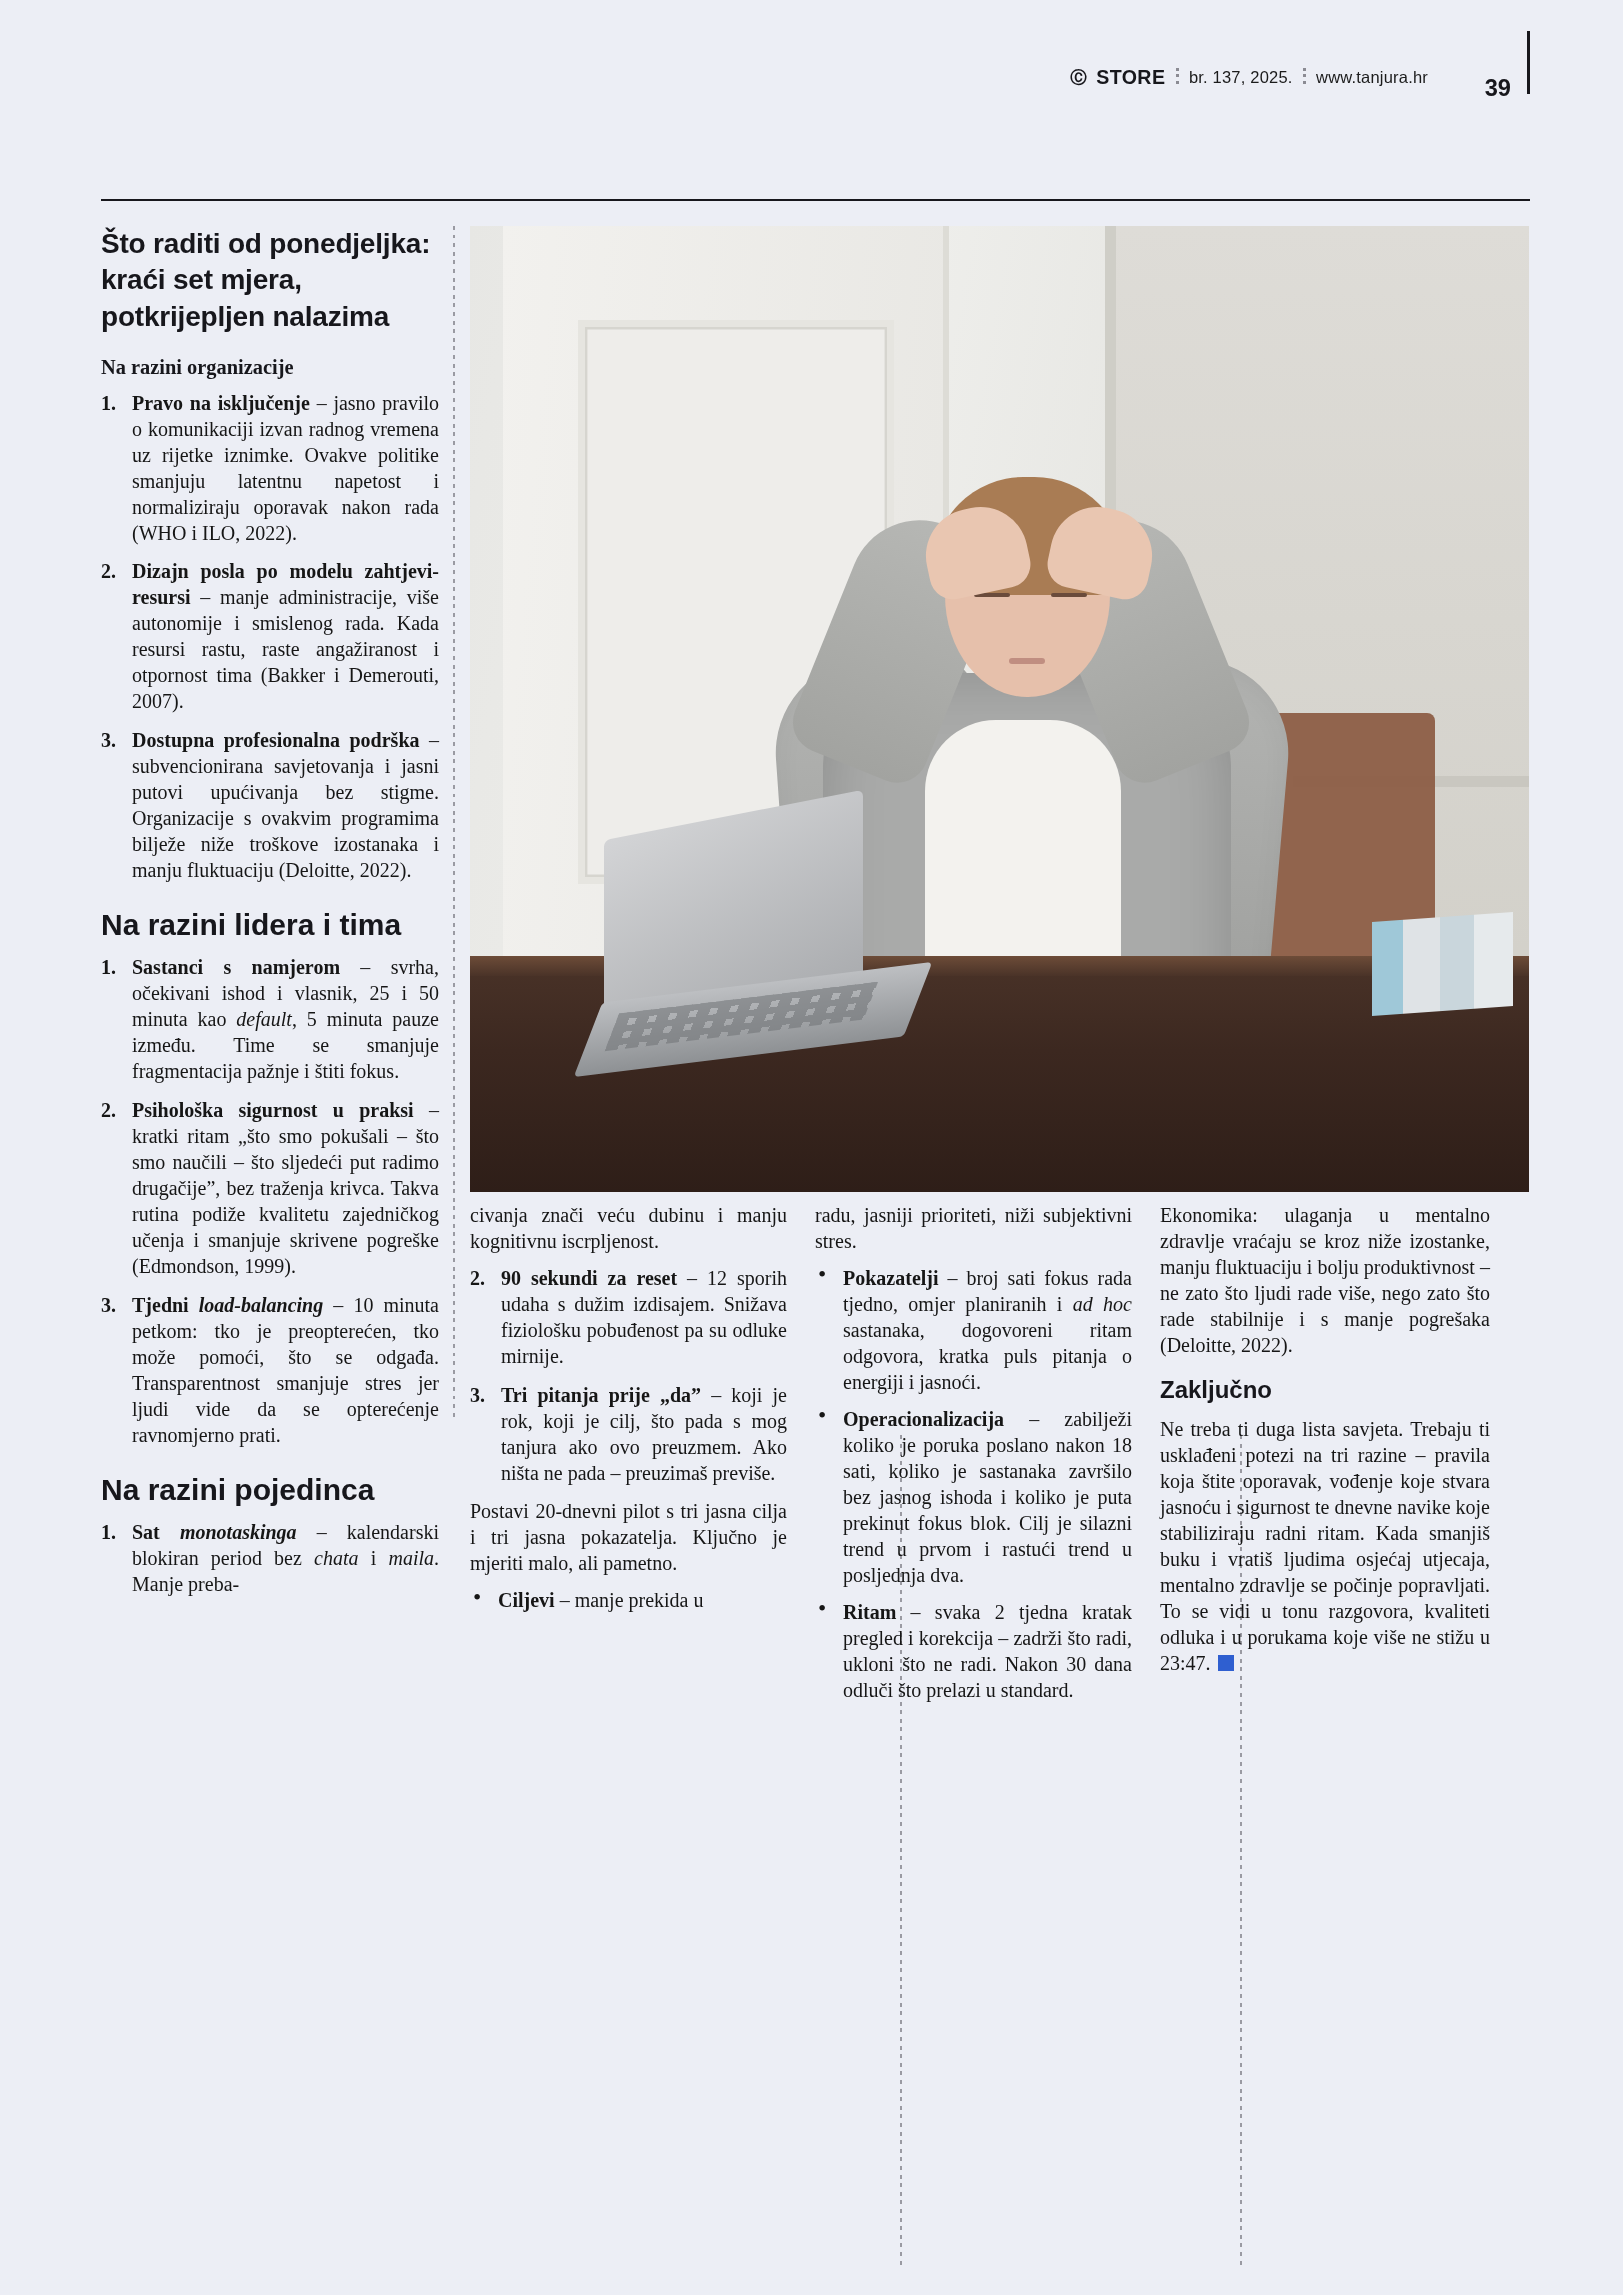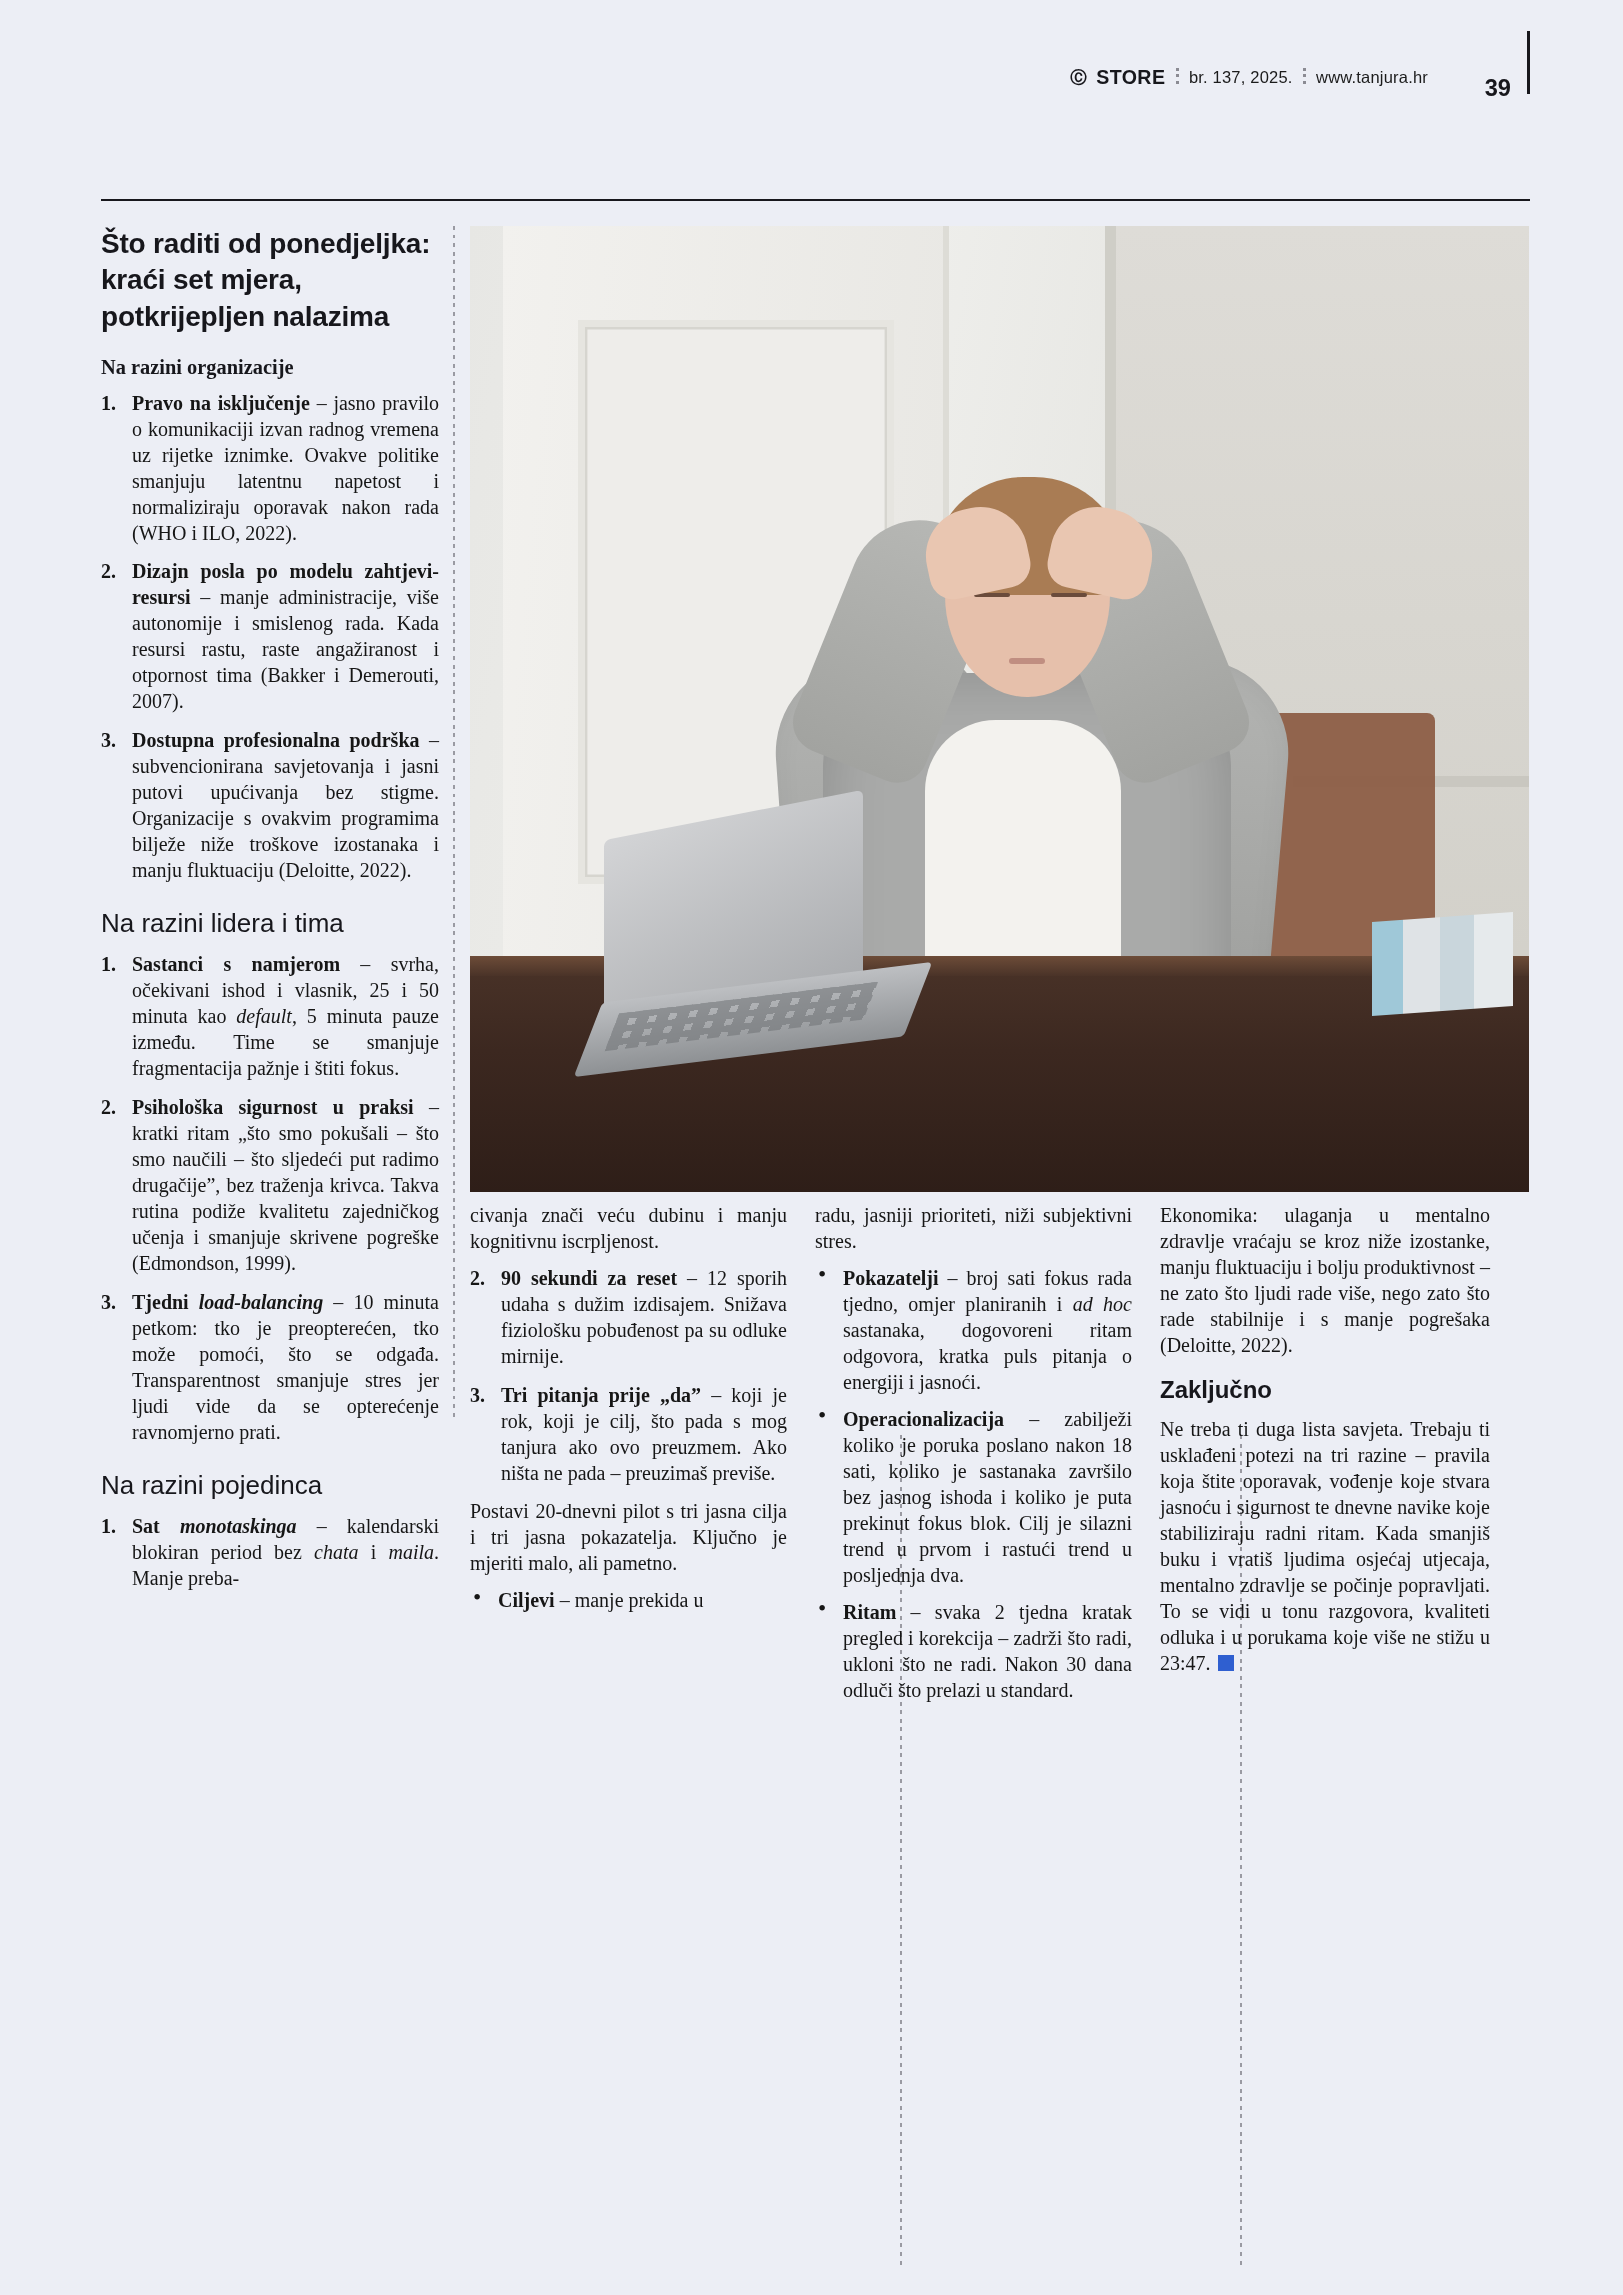--- a/index.html
+++ b/index.html
@@ -128,22 +128,22 @@
   }
   h3.sub {
     margin: 20.4px 0 11px 0;
     font-size: 20.4px;
     font-weight: 700;
     color: #17171c;
     font-family: "Liberation Serif", serif;
   }
   h3.sub.sans {
     font-family: "Liberation Sans", sans-serif;
-    font-size: 26px;
-    font-weight: 400;
+    font-size: 30px;
+    font-weight: 700;
     margin: 25px 0 12.6px 0;
   }
   .serif-body {
     font-family: "Liberation Serif", serif;
     font-size: 20px;
     line-height: 1.3;
     text-align: justify;
     color: #161616;
   }
   ol.numlist {

